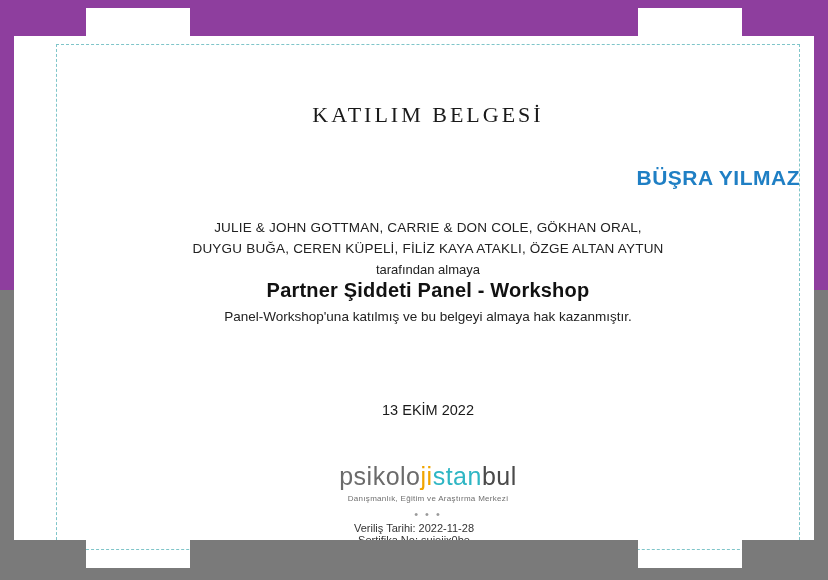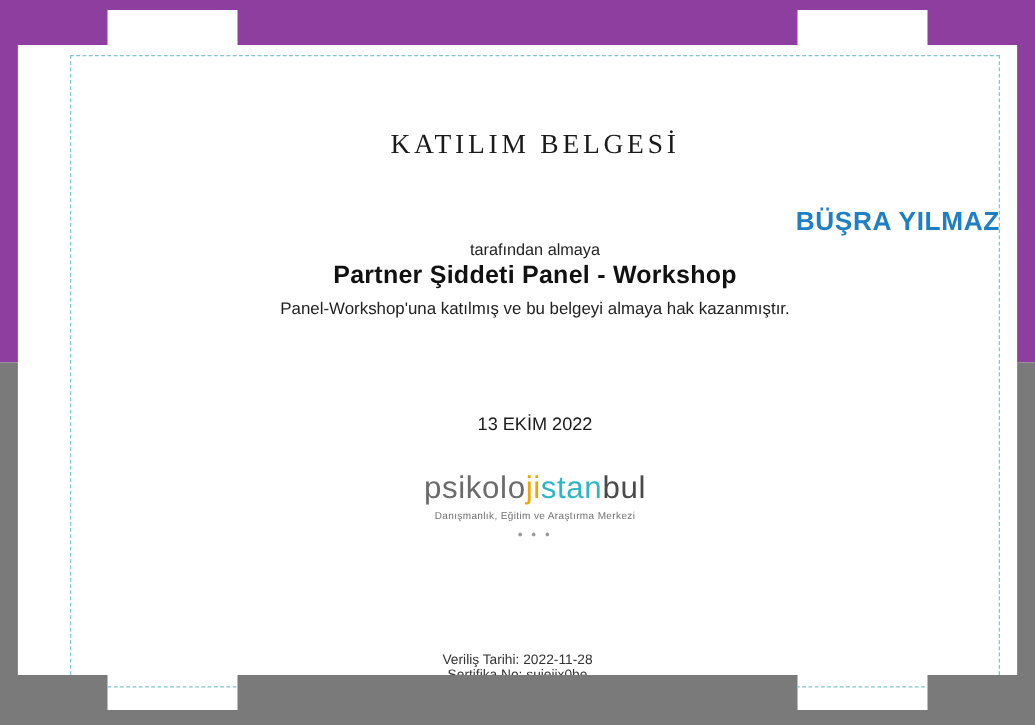--- a/index.html
+++ b/index.html
@@ -107,21 +107,21 @@
     margin-top: 7px;
     font-size: 13.5px;
     color: #222222;
   }
   .cert-date {
     margin-top: 78px;
     font-size: 14.5px;
     color: #1a1a1a;
   }
   .logo-block {
-    margin-top: 28px;
+    margin-top: 44px;
   }
   .logo-text {
     font-size: 25px;
     letter-spacing: 0.5px;
   }
   .logo-part-1 { color: #6b6b6b; }
   .logo-part-2 { color: #f0a500; }
   .logo-part-3 { color: #2fb6c4; }
   .logo-part-4 { color: #4a4a4a; }
   .logo-subtitle {
@@ -162,20 +162,24 @@
   <div class="bg-gray-bottom"></div>
 
   <div class="sheet">
     <div class="inner-border"></div>
 
     <div class="content">
       <div class="cert-title">KATILIM BELGESİ</div>
 
       <div class="recipient-name">BÜŞRA YILMAZ</div>
 
+      <div class="presenters">
+        <div>JULIE &amp; JOHN GOTTMAN, CARRIE &amp; DON COLE,  GÖKHAN ORAL,</div>
+        <div>DUYGU BUĞA, CEREN KÜPELİ, FİLİZ KAYA ATAKLI, ÖZGE ALTAN AYTUN</div>
+      </div>
 
       <div class="given-by">tarafından almaya</div>
 
       <div class="event-title">Partner Şiddeti Panel - Workshop</div>
 
       <div class="attendance-note">Panel-Workshop'una katılmış ve bu belgeyi almaya hak kazanmıştır.</div>
 
       <div class="cert-date">13 EKİM 2022</div>
 
       <div class="logo-block">

